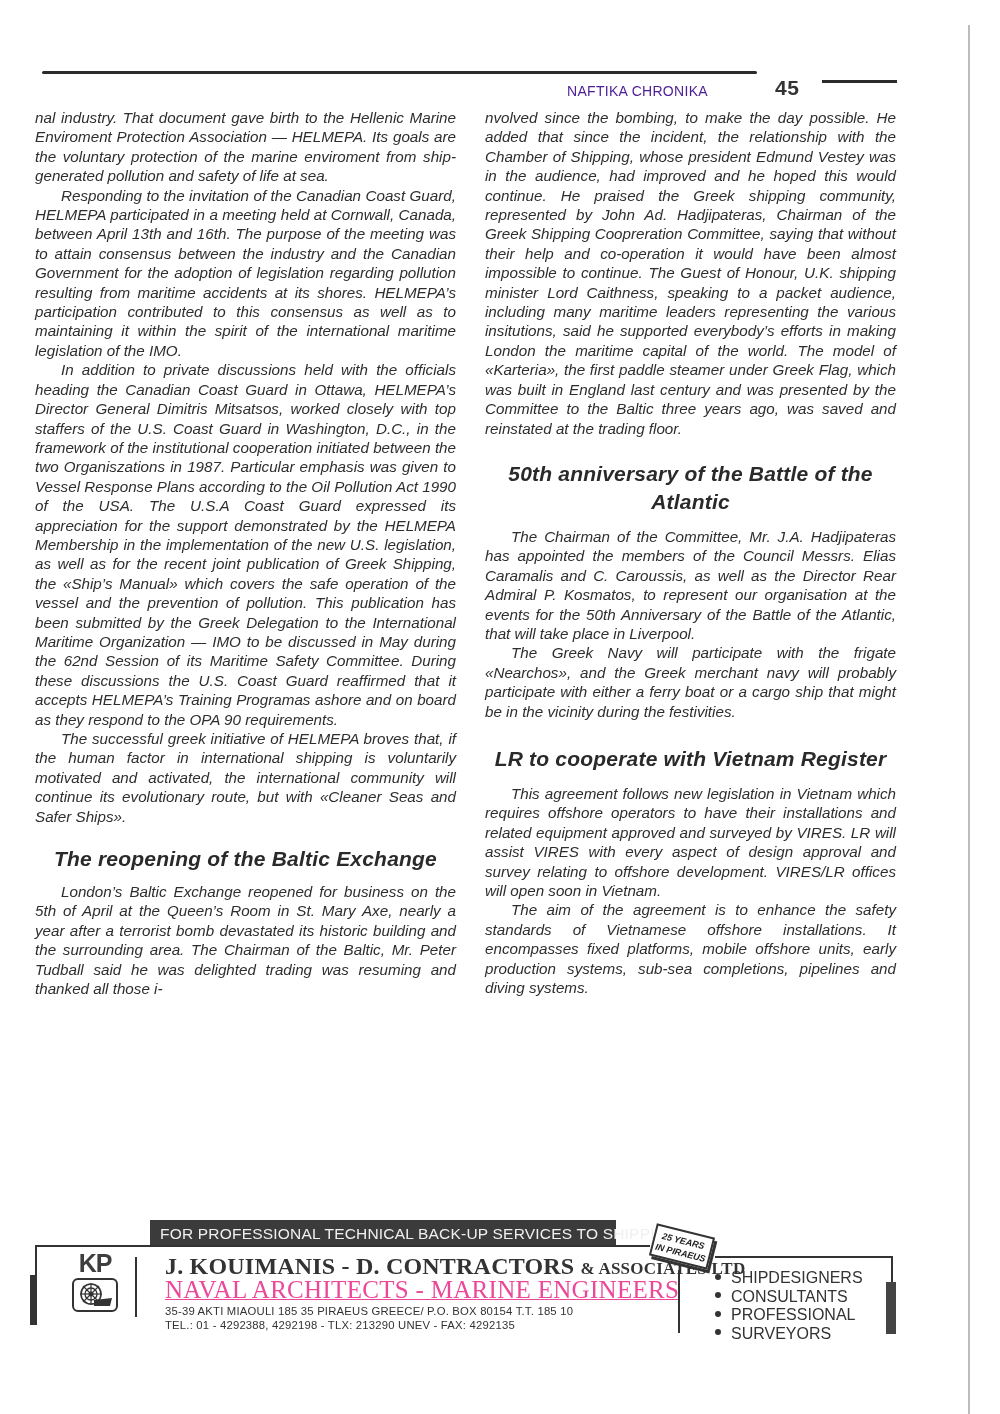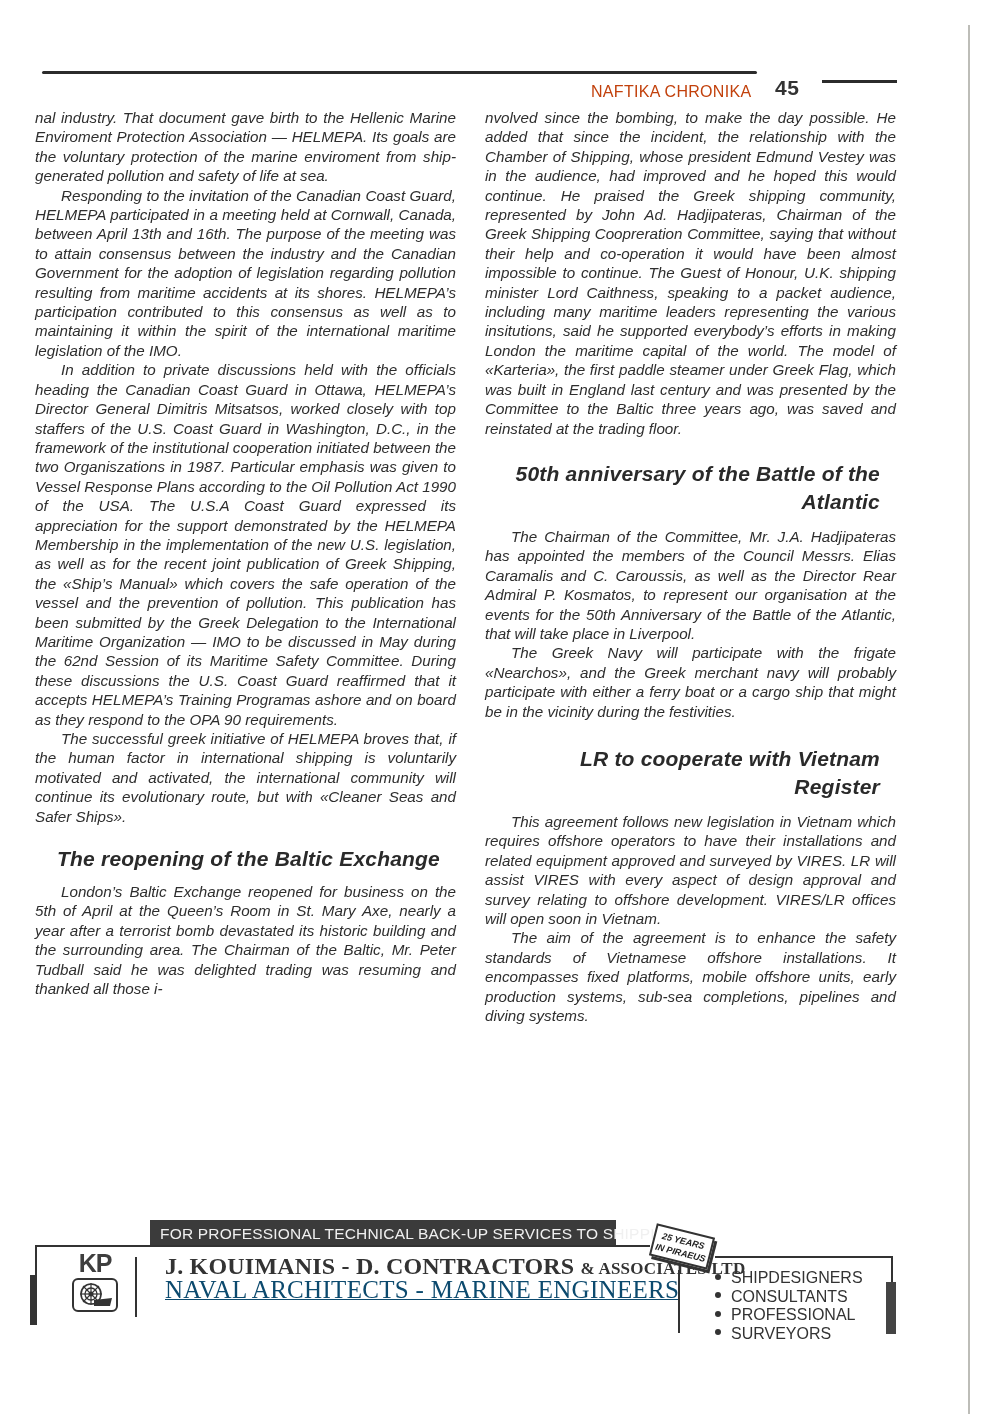--- a/index.html
+++ b/index.html
@@ -4,30 +4,30 @@
 <style>
   html, body { margin:0; padding:0; }
   body {
     width:1000px; height:1414px; background:#ffffff; position:relative; overflow:hidden;
     font-family:"Liberation Sans", sans-serif; color:#2a2a2a;
   }
   .page-edge { position:absolute; left:968px; top:25px; width:2px; height:1389px; background:#bdbdb8; }
   .top-rule { position:absolute; left:42px; top:71px; width:715px; height:3px; background:#2b2b2b; border-radius:2px; }
   .top-rule-right { position:absolute; left:822px; top:80px; width:75px; height:3px; background:#2b2b2b; }
   .page-no { position:absolute; left:775px; top:76px; font-size:21px; font-weight:bold; color:#333; letter-spacing:0.5px; }
-  .mag-name { position:absolute; left:567px; top:83px; font-size:16px; color:#c2410c; letter-spacing:0.3px;margin-left:24px; }
+  .mag-name { position:absolute; left:567px; top:83px; font-size:14px; color:#4c1d95; letter-spacing:0.3px; }
 
   .col { position:absolute; top:108px; font-style:italic; font-size:15.2px; line-height:19.4px; color:#2e2e2e; text-align:justify; }
   .col-left { left:35px; width:421px; }
   .col-right { left:485px; width:411px; }
   .col p { margin:0; text-indent:26px; }
   .col p.noindent { text-indent:0; }
   .col h2 {
-    margin:16px; font-style:italic; font-weight:bold; font-size:21px; line-height:28px; color:#2a2a2a;
-    text-align:right; letter-spacing:0.2px;
+    margin:0; font-style:italic; font-weight:bold; font-size:21px; line-height:28px; color:#2a2a2a;
+    text-align:center; letter-spacing:0.2px;
   }
 
   
   .ad { position:absolute; left:0; top:1215px; width:1000px; height:130px; }
   .ad-banner {
     position:absolute; left:150px; top:5px; width:466px; height:27px; background:#3b3b3b; color:#f0f0f0;
     font-size:15.5px; line-height:27px; padding-left:10px; box-sizing:border-box; letter-spacing:0.2px; white-space:nowrap;
   }
   .ad-frame-top { position:absolute; left:35px; top:30px; width:615px; height:2px; background:#333; }
   .ad-frame-top2 { position:absolute; left:715px; top:41px; width:178px; height:2px; background:#333; }
@@ -35,21 +35,21 @@
   .ad-left-bar { position:absolute; left:30px; top:60px; width:5px; height:50px; background:#333; }
   .ad-right-bar { position:absolute; left:886px; top:67px; width:10px; height:52px; background:#444; }
   .ad-frame-right { position:absolute; left:891px; top:41px; width:2px; height:30px; background:#333; }
   .kp-logo { position:absolute; left:69px; top:36px; width:52px; height:70px; }
   .kp-text { font-family:"Liberation Sans", sans-serif; font-weight:bold; font-size:25px; color:#3e3e3e; letter-spacing:-1px; line-height:24px; text-align:center; }
   .kp-emblem { width:46px; height:34px; border:2px solid #333; border-radius:6px; margin:3px auto 0; box-sizing:border-box; position:relative; }
   .ad-divider { position:absolute; left:135px; top:42px; width:2px; height:60px; background:#333; }
   .ad-divider2 { position:absolute; left:678px; top:55px; width:2px; height:63px; background:#333; }
   .firm-name { position:absolute; left:165px; top:38px; font-family:"Liberation Serif", serif; font-weight:bold; font-size:24px; color:#333; white-space:nowrap; letter-spacing:0.2px; }
   .firm-name .small { font-size:17px; }
-  .firm-sub { position:absolute; left:165px; top:61px; font-family:"Liberation Serif", serif; font-size:25px; color:#0c4a6e; white-space:nowrap; text-decoration:underline; text-decoration-thickness:1px; letter-spacing:0.3px; }
+  .firm-sub { position:absolute; left:165px; top:61px; font-family:"Liberation Serif", serif; font-size:25px; color:#ec4899; white-space:nowrap; text-decoration:underline; text-decoration-thickness:1px; letter-spacing:0.3px; }
   .firm-addr { position:absolute; left:165px; top:89px; font-size:11.3px; color:#333; white-space:nowrap; line-height:14px; letter-spacing:0.2px; }
   .badge-25 {
     position:absolute; left:652px; top:15px; width:60px; height:33px; border:2px solid #333; background:#fff;
     transform:rotate(14deg); font-size:9px; font-weight:bold; font-style:italic; line-height:12px; text-align:center; padding-top:3px; box-sizing:border-box; color:#222;
     box-shadow:3px 3px 0 #333;
   }
   .services { position:absolute; left:715px; top:54px; list-style:none; margin:0; padding:0; }
   .services li { font-size:16px; line-height:18.5px; color:#333; white-space:nowrap; }
   .services li .bullet { display:inline-block; width:6px; height:6px; background:#333; border-radius:50%; margin-right:10px; vertical-align:middle; position:relative; top:-2px; }
 </style>
@@ -109,20 +109,24 @@
     </div>
   </div>
 
   <div class="ad-divider"></div>
 
   <div class="firm-name">
     <span>J. KOUIMANIS - D. CONTRACTORS</span>
     <span class="small">&amp; ASSOCIATES LTD</span>
   </div>
   <div class="firm-sub">NAVAL ARCHITECTS - MARINE ENGINEERS</div>
+  <div class="firm-addr">
+    <div>35-39 AKTI MIAOULI 185 35 PIRAEUS GREECE/ P.O. BOX 80154 T.T. 185 10</div>
+    <div>TEL.: 01 - 4292388, 4292198 - TLX: 213290 UNEV - FAX: 4292135</div>
+  </div>
 
   <div class="badge-25">
     <div>25 YEARS</div>
     <div>IN PIRAEUS</div>
   </div>
 
   <div class="ad-divider2"></div>
 
   <ul class="services">
     <li><span class="bullet"></span><span>SHIPDESIGNERS</span></li>

